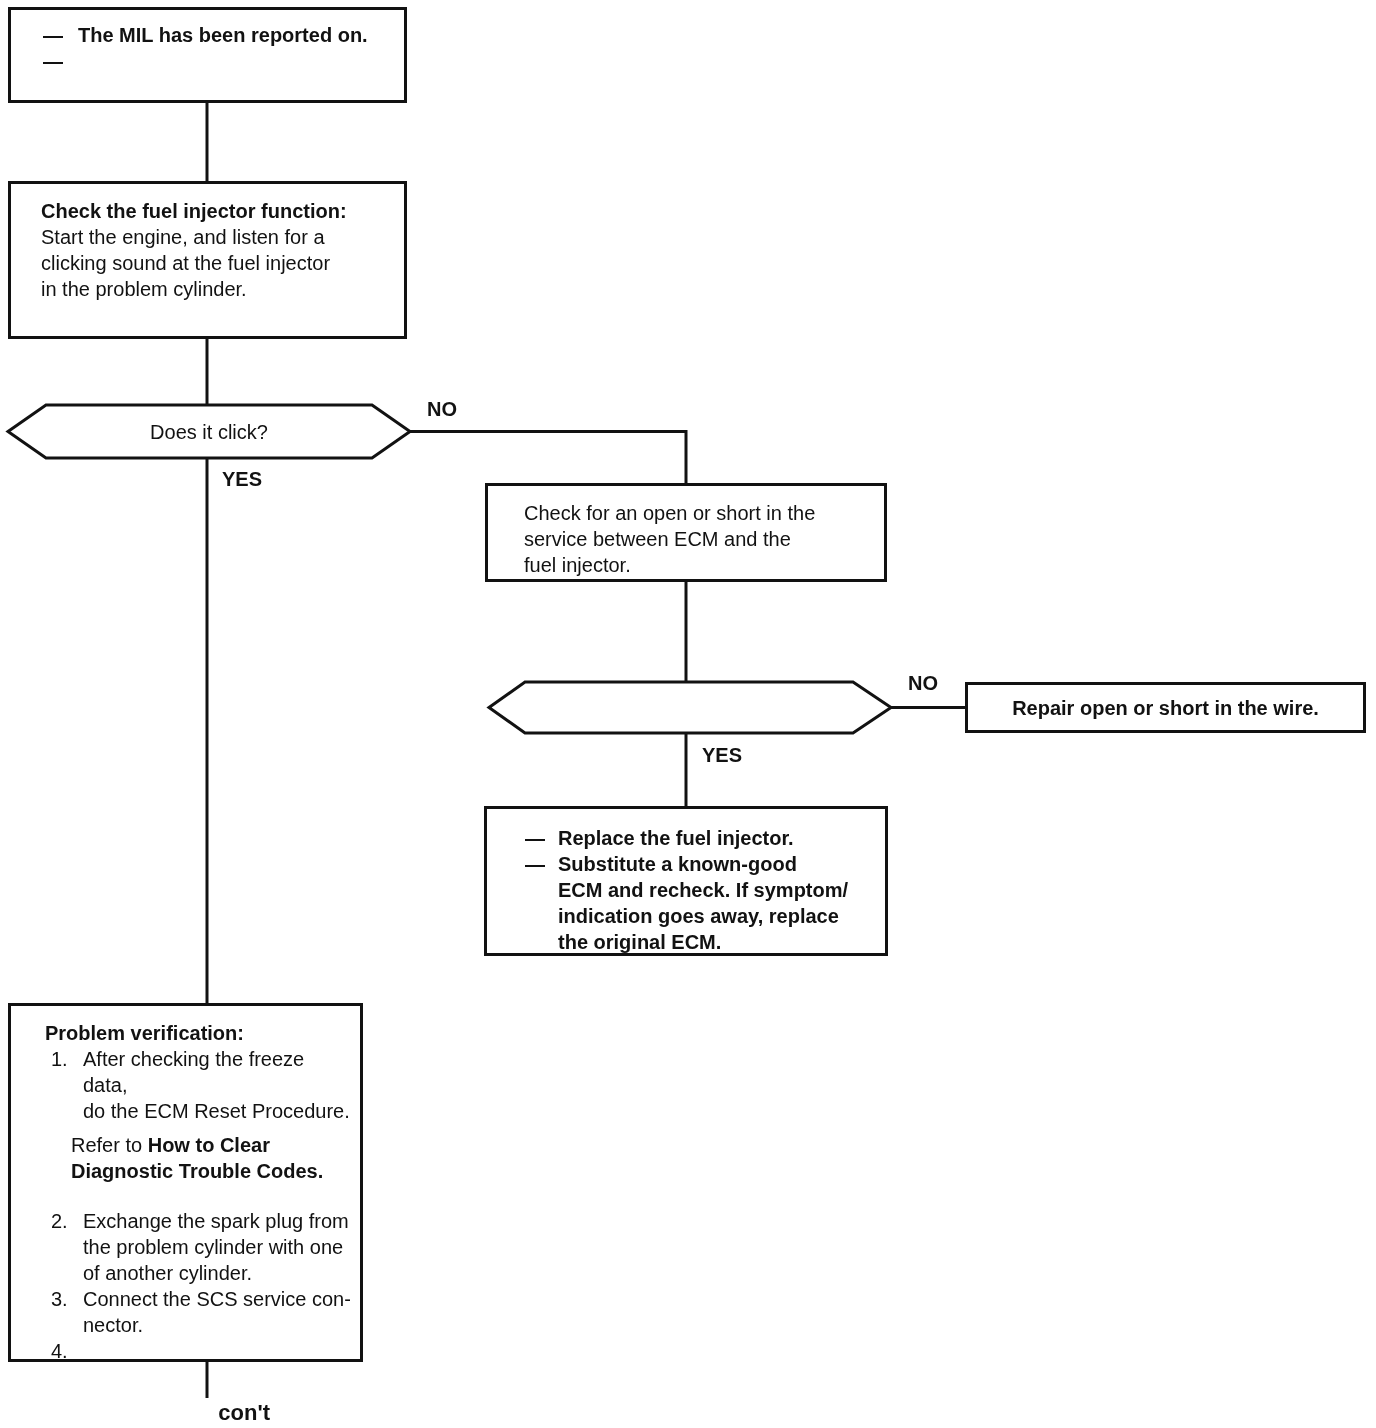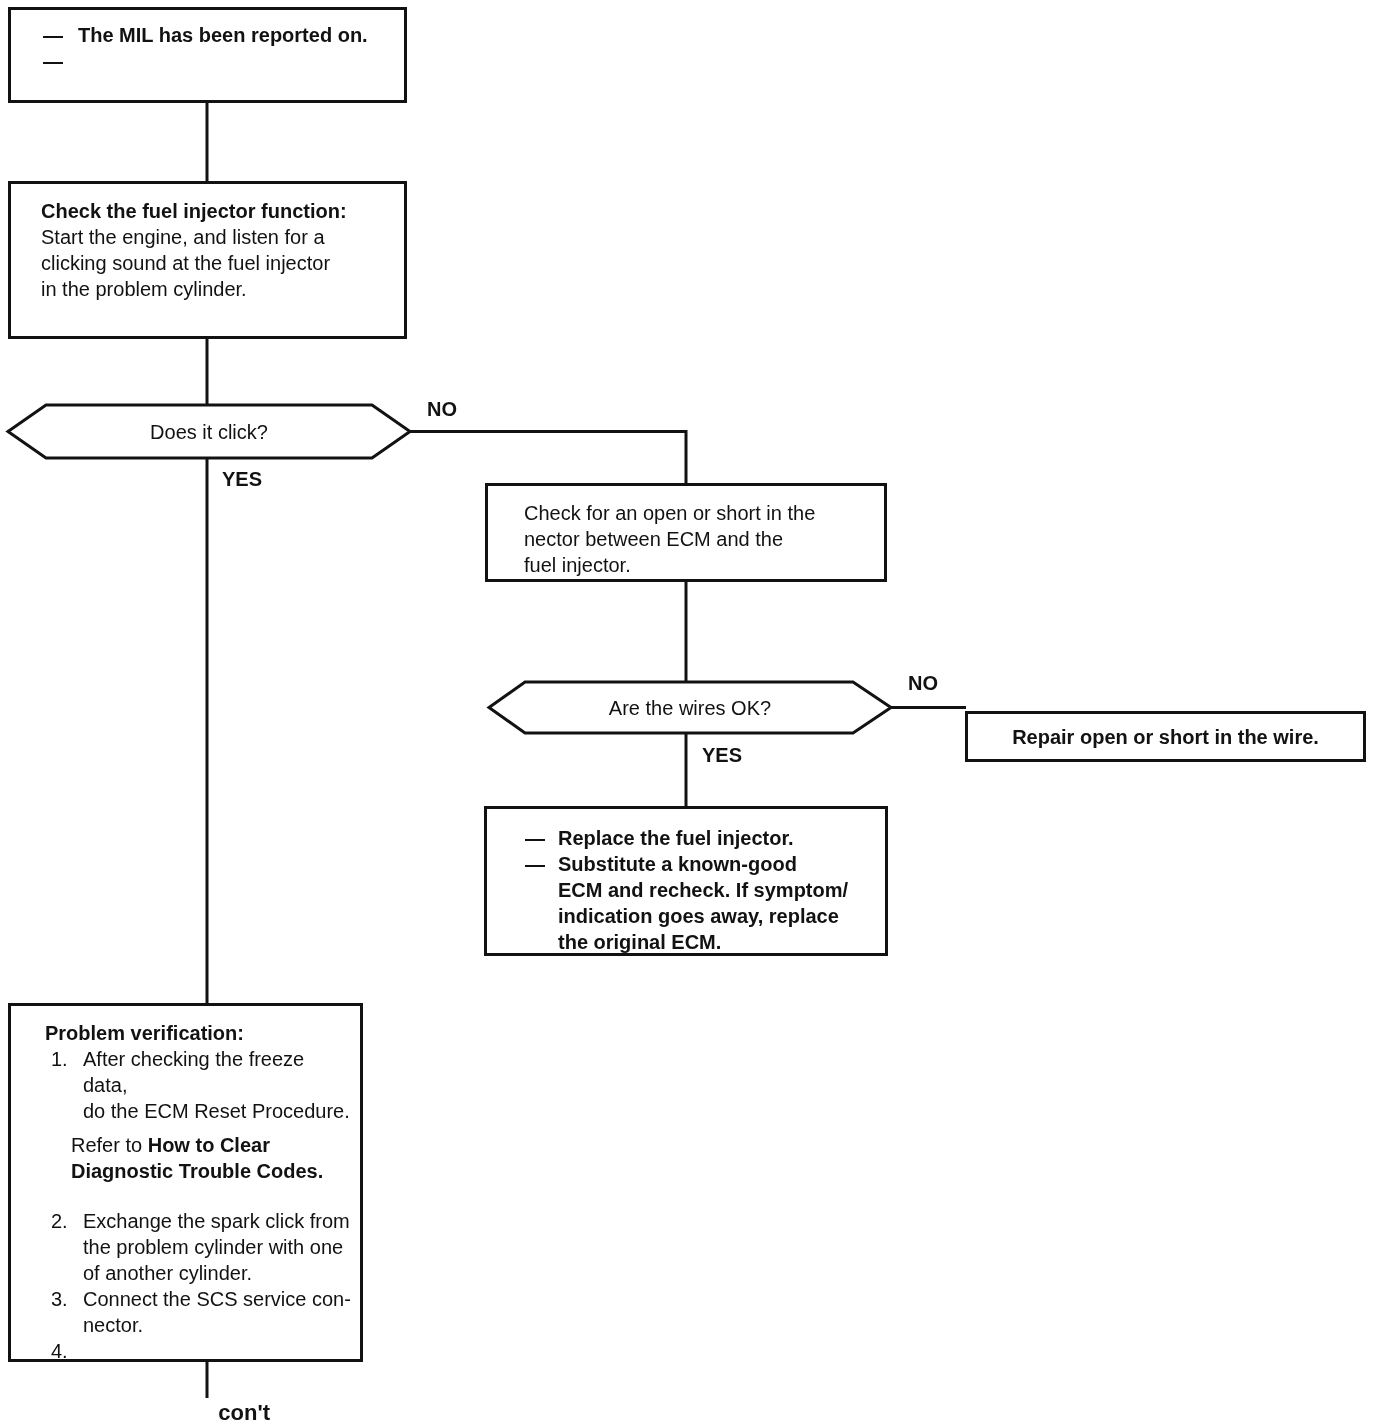--- a/index.html
+++ b/index.html
@@ -50,21 +50,21 @@
     font-weight: 700;
   }
   
   .n-start { left: 8px; top: 7px; width: 399px; height: 96px; padding: 12px 8px 0 32px; font-weight: 700; }
   .n-start .dash { width: 35px; }
   
   .n-check-injector { left: 8px; top: 181px; width: 399px; height: 158px; padding: 14px 8px 0 30px; }
   
   .n-check-harness { left: 485px; top: 483px; width: 402px; height: 99px; padding: 14px 8px 0 36px; }
   
-  .n-repair-wire { left: 965px; top: 682px; width: 401px; height: 51px; display: flex; align-items: center; justify-content: center; font-weight: 700; margin-top: 29px; }
+  .n-repair-wire { left: 965px; top: 682px; width: 401px; height: 51px; display: flex; align-items: center; justify-content: center; font-weight: 700; }
   
   .n-replace-injector { left: 484px; top: 806px; width: 404px; height: 150px; padding: 16px 8px 0 38px; font-weight: 700; }
   .n-replace-injector .dash { width: 33px; }
   
   .n-problem-verification { left: 8px; top: 1003px; width: 355px; height: 359px; padding: 14px 6px 0 0; }
   .pv-title { margin-left: 34px; font-weight: 700; }
   .pv-step { display: flex; align-items: flex-start; padding-left: 40px; }
   .pv-step .num { flex: 0 0 32px; }
   .pv-note { margin: 8px 6px 24px 60px; }
   .cont-label {
@@ -113,25 +113,24 @@
 clicking sound at the fuel injector
 in the problem cylinder.</div>
   </div>
 
   <div class="hex-label" style="left:8px; top:419px; width:402px;">Does it click?</div>
   <div class="edge-label" style="left:427px; top:396px;">NO</div>
   <div class="edge-label" style="left:222px; top:466px;">YES</div>
 
   <div class="node n-check-harness">
     <div class="pre">Check for an open or short in the
-nector between ECM and the
+service between ECM and the
 fuel injector.</div>
   </div>
 
-  <div class="hex-label" style="left:489px; top:695px; width:402px;">Are the wires OK?</div>
   <div class="edge-label" style="left:908px; top:670px;">NO</div>
   <div class="edge-label" style="left:702px; top:742px;">YES</div>
 
   <div class="node n-repair-wire">
     <span>Repair open or short in the wire.</span>
   </div>
 
   <div class="node n-replace-injector">
     <div class="dash-item">
       <span class="dash">—</span>
@@ -150,21 +149,21 @@
     <div class="pv-title">Problem verification:</div>
     <div class="pv-step">
       <span class="num">1.</span>
       <span class="pre">After checking the freeze data,
 do the ECM Reset Procedure.</span>
     </div>
     <div class="pv-note pre"><span>Refer to </span><span class="bold">How to Clear
 Diagnostic Trouble Codes.</span></div>
     <div class="pv-step">
       <span class="num">2.</span>
-      <span class="pre">Exchange the spark click from
+      <span class="pre">Exchange the spark plug from
 the problem cylinder with one
 of another cylinder.</span>
     </div>
     <div class="pv-step">
       <span class="num">3.</span>
       <span class="pre">Connect the SCS service con-
 nector.</span>
     </div>
     <div class="pv-step">
       <span class="num">4.</span>

